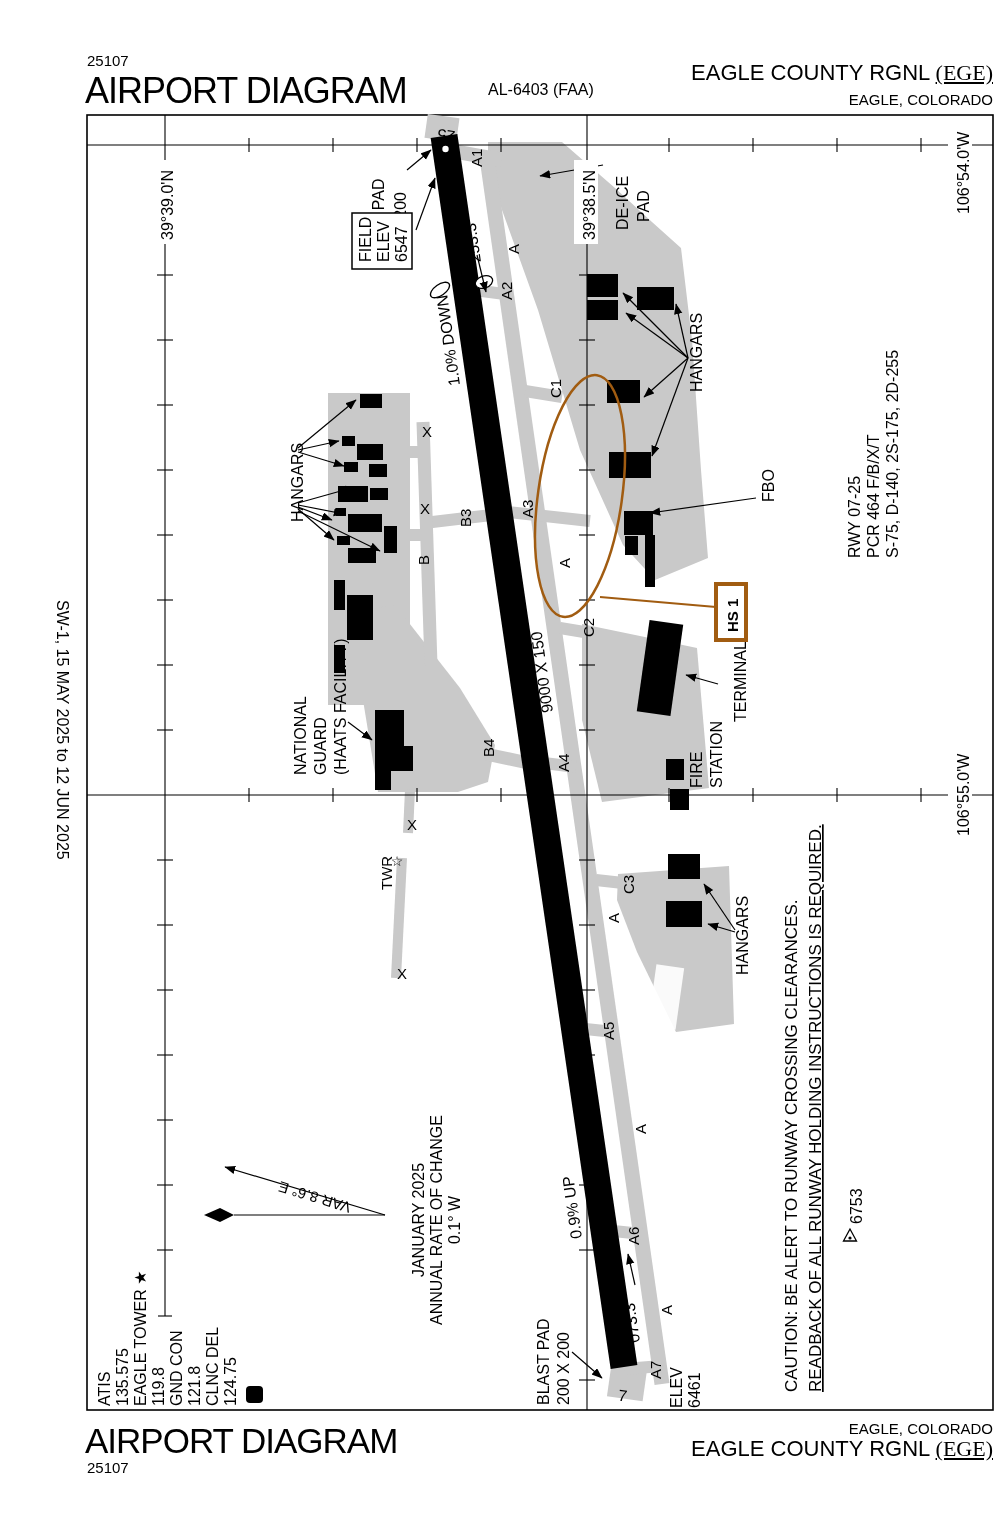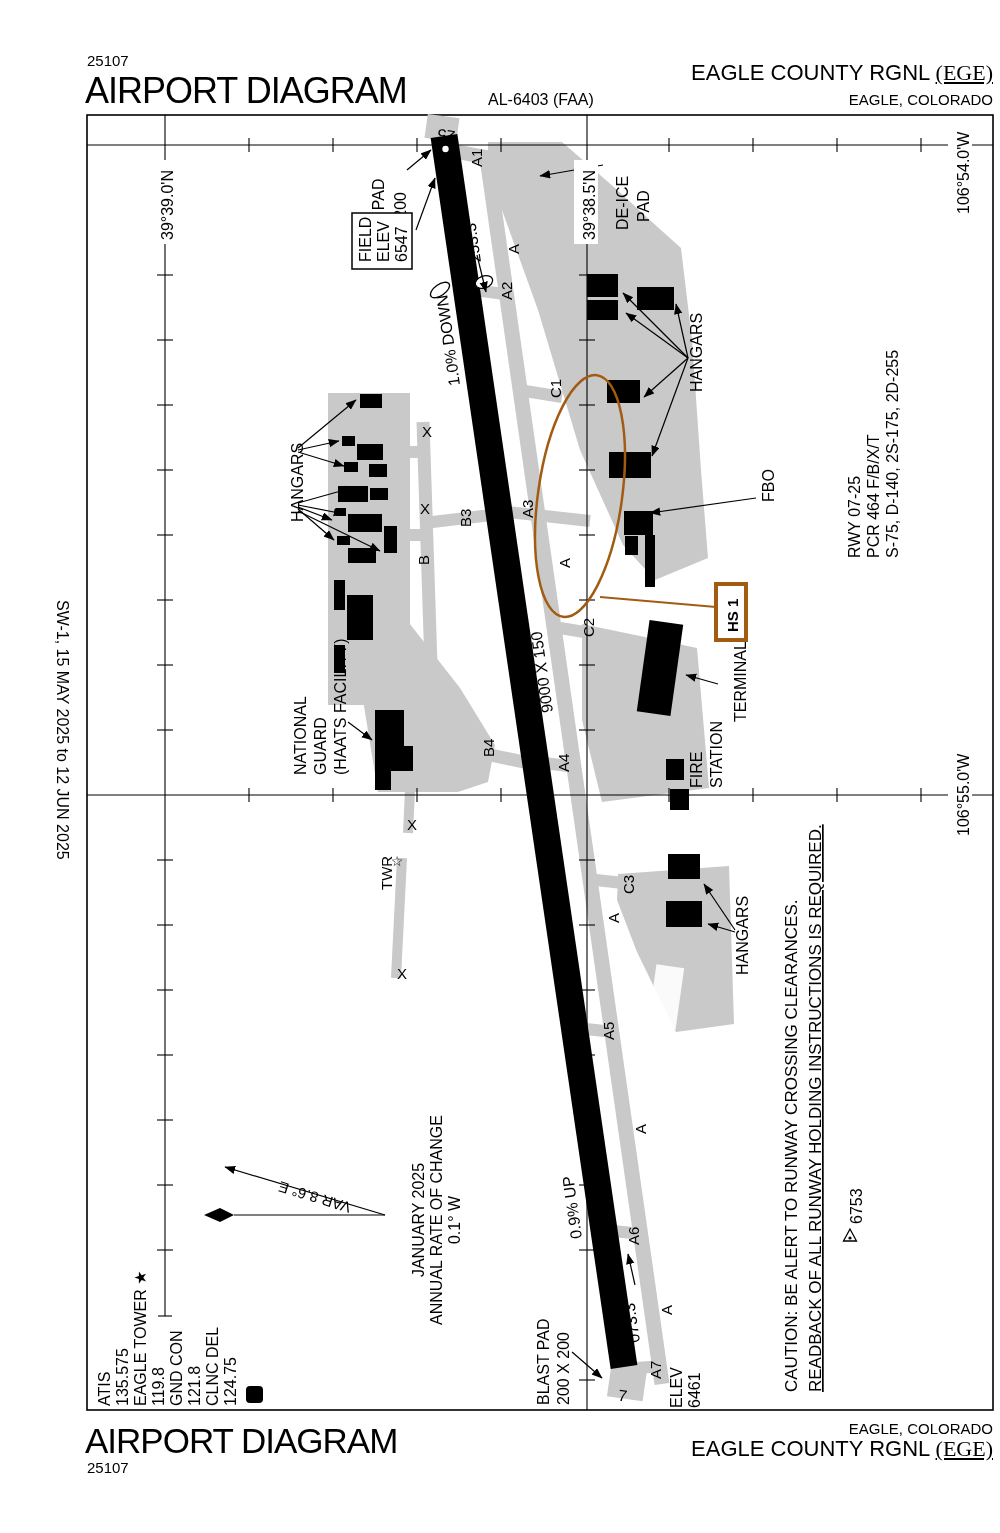--- a/index.html
+++ b/index.html
@@ -1,21 +1,21 @@
 <!DOCTYPE html>
 <html><head>
 <meta charset="utf-8">
 <style>
   html,body{margin:0;padding:0;background:#fff;}
   .page{position:relative;width:1000px;height:1533px;background:#fff;overflow:hidden;
         font-family:"Liberation Sans",sans-serif;color:#000;margin-left:40px;}
   .abs{position:absolute;white-space:nowrap;}
   .hdr-chartnum{left:47px;top:52px;font-size:15px;}
   .hdr-title{left:45px;top:70px;font-size:36px;letter-spacing:-1px;}
-  .hdr-al{left:448px;top:91px;font-size:16px;}
+  .hdr-al{left:448px;top:81px;font-size:16px;}
   .hdr-name{right:47px;top:60px;font-size:22px;text-align:right;}
   .hdr-city{right:47px;top:91px;font-size:15px;text-align:right;}
   .icao{font-family:"Liberation Serif",serif;text-decoration:underline;}
   .ftr-title{left:45px;top:1421px;font-size:35px;letter-spacing:-1px;}
   .ftr-chartnum{left:47px;top:1459px;font-size:15px;}
   .ftr-city{right:47px;top:1420px;font-size:15px;text-align:right;}
   .ftr-name{right:47px;top:1436px;font-size:22px;text-align:right;}
   .edge-left{left:31px;top:600px;font-size:16px;transform:rotate(90deg);transform-origin:0 0;}
   .edge-right{left:971px;top:913px;font-size:16px;transform:rotate(-90deg);transform-origin:0 0;}
   svg text{font-family:"Liberation Sans",sans-serif;fill:#000;}

